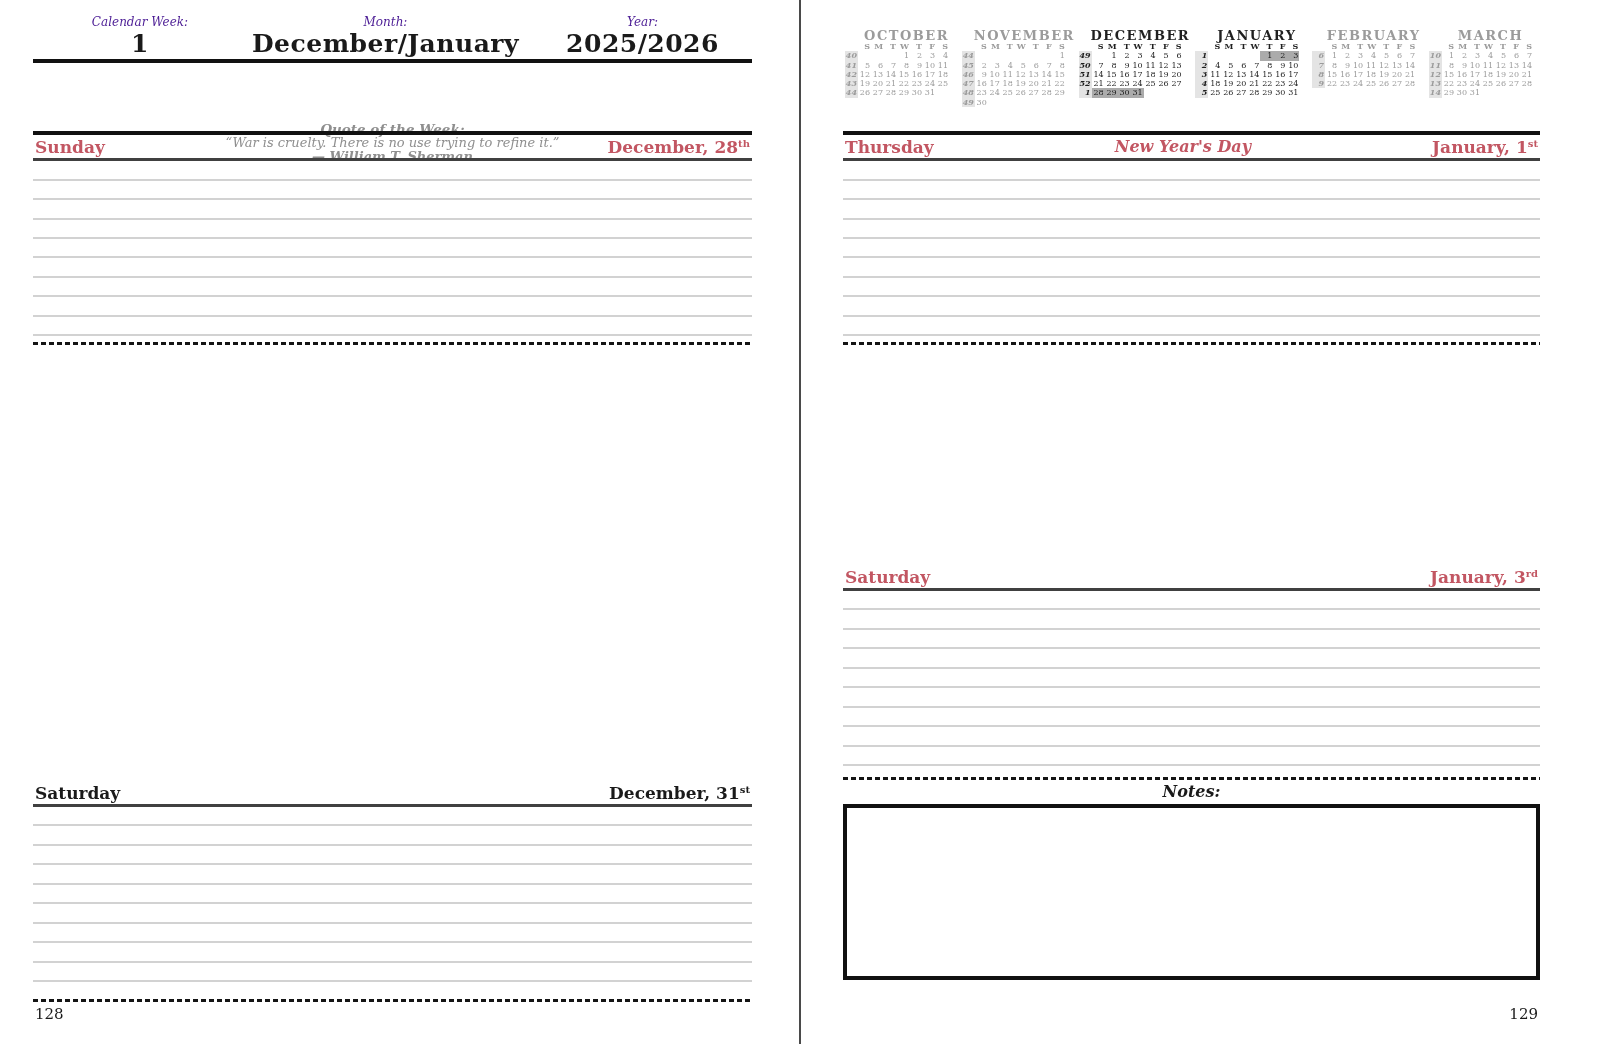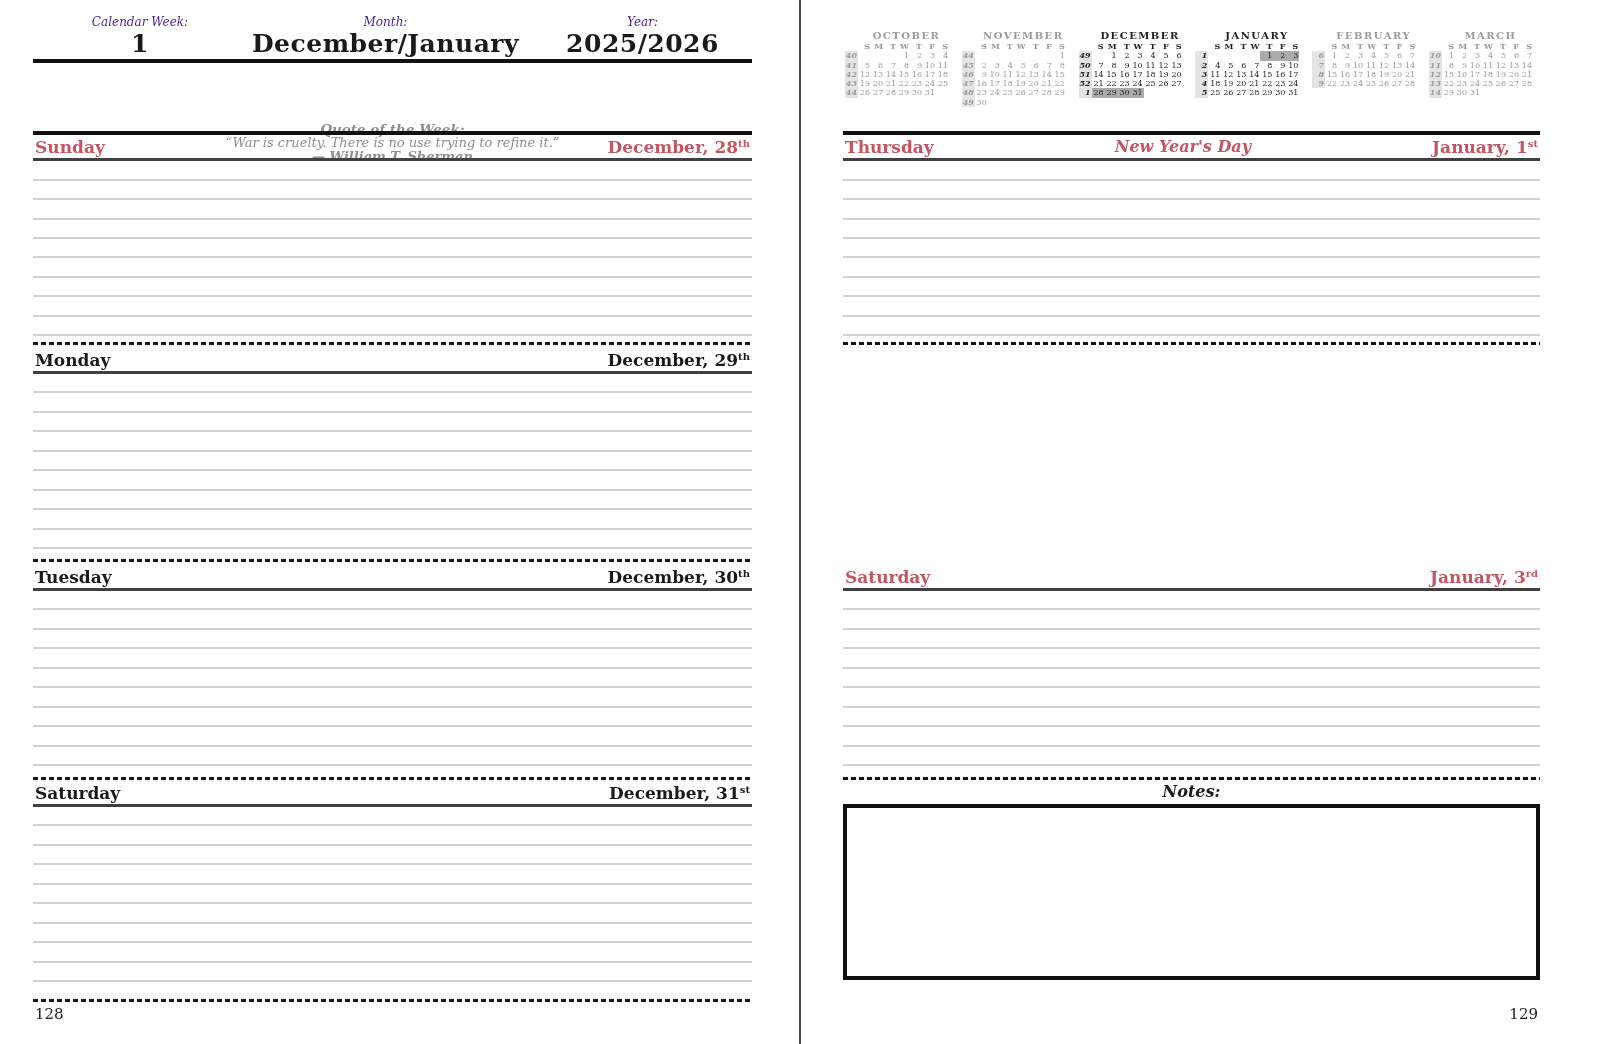--- a/index.html
+++ b/index.html
@@ -36,21 +36,21 @@
   }
   .day-note{font-size:16px;font-weight:bold;font-style:italic;flex:1;text-align:center;}
   .day-date sup{font-size:10px;vertical-align:6px;line-height:0;}
   .red{color:#c25662;}
   .ruled{background:repeating-linear-gradient(180deg,transparent 0 17.5px,#d2d2d2 17.5px 19.5px);}
   .dashed{height:3px;margin-top:1px;background:repeating-linear-gradient(90deg,#141414 0 5px,transparent 5px 8px);}
 
   
   .cals{position:absolute;top:30px;left:2px;right:0;display:flex;justify-content:space-between;}
   .cal{width:111px;}
-  .cal-title{text-align:center;font-size:10px;font-weight:bold;letter-spacing:1.5px;line-height:11px;padding-left:12px;margin-bottom:1px;}
+  .cal-title{text-align:center;font-size:13px;font-weight:bold;letter-spacing:1.5px;line-height:11px;padding-left:12px;margin-bottom:1px;}
   .cal-row{display:flex;height:9.3px;font-size:8px;line-height:9.5px;}
   .cal-cell{width:13px;text-align:right;padding-right:1px;box-sizing:border-box;}
   .cal-dow .cal-cell{font-weight:bold;}
   .cal-wk{font-style:italic;font-weight:bold;background:#e4e4e4;}
   .cal-cell.hl{background:#ababab;color:#1a1a1a;}
   .tone-gray{color:#9b9b9b;}
   .tone-dark{color:#1f1f1f;}
 
   
   .notes-title{position:absolute;top:782px;left:0;right:0;text-align:center;font-size:16px;font-weight:bold;font-style:italic;}
@@ -88,39 +88,21 @@
     <div class="day-toprule"></div>
     <div class="day-header red">
       <span class="day-name">Sunday</span>
       <span class="day-note"></span>
       <span class="day-date"><span>December, 28</span><sup>th</sup></span>
     </div>
     <div class="ruled" style="height:180px"></div>
     <div class="dashed"></div>
   </div>
 
-  <div class="day" style="top:348px">
-    <div class="day-header">
-      <span class="day-name">Monday</span>
-      <span class="day-note"></span>
-      <span class="day-date"><span>December, 29</span><sup>th</sup></span>
-    </div>
-    <div class="ruled" style="height:184px"></div>
-    <div class="dashed"></div>
-  </div>
-
-  <div class="day" style="top:565px">
-    <div class="day-header">
-      <span class="day-name">Tuesday</span>
-      <span class="day-note"></span>
-      <span class="day-date"><span>December, 30</span><sup>th</sup></span>
-    </div>
-    <div class="ruled" style="height:185px"></div>
-    <div class="dashed"></div>
-  </div>
+
 
   <div class="day" style="top:781px">
     <div class="day-header">
       <span class="day-name">Saturday</span>
       <span class="day-note"></span>
       <span class="day-date"><span>December, 31</span><sup>st</sup></span>
     </div>
     <div class="ruled" style="height:191px"></div>
     <div class="dashed"></div>
   </div>

